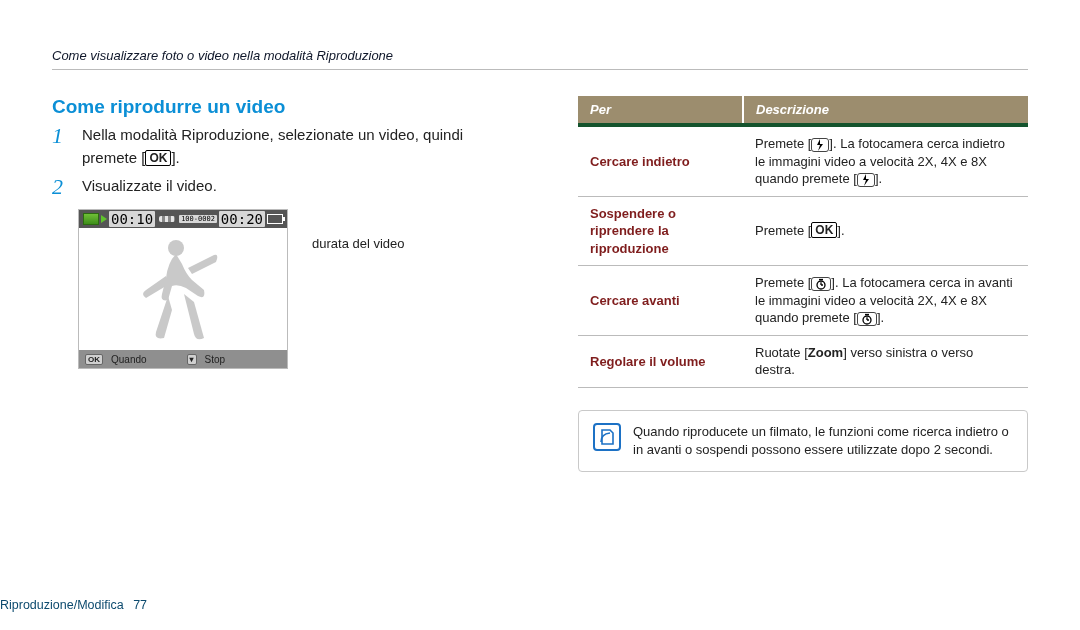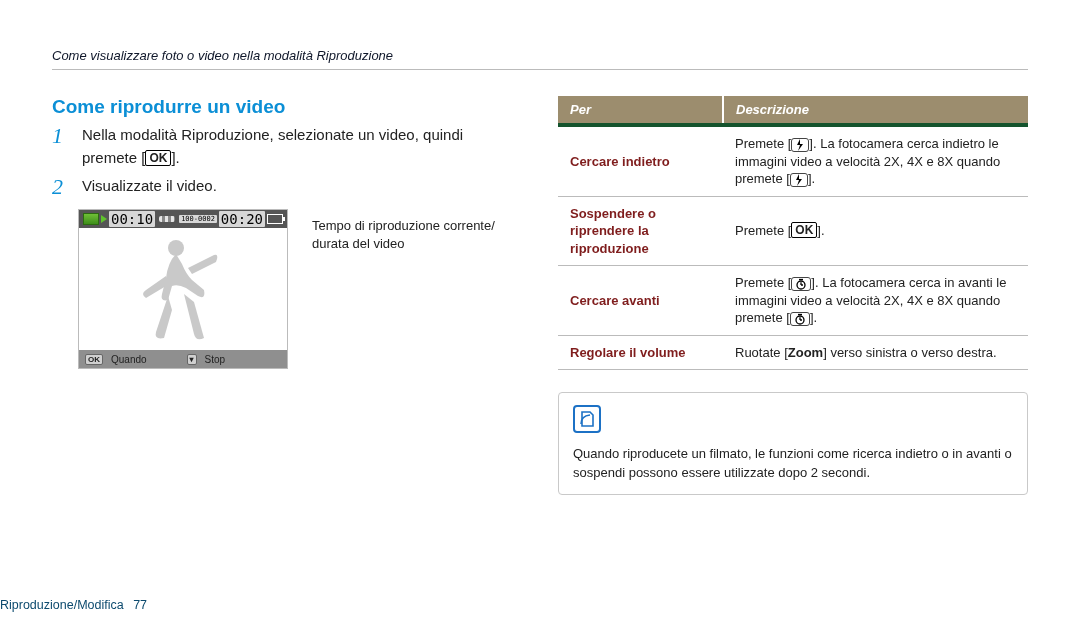--- a/index.html
+++ b/index.html
@@ -25,21 +25,21 @@
     font-size: 13px;
     margin-bottom: 6px;
   }
   .hr {
     border: none;
     border-top: 1px solid #bbb;
     margin: 0 0 26px 0;
   }
   .columns {
     display: flex;
-    gap: 36px;
+    gap: 56px;
   }
   .col-left {
     flex: 0 0 470px;
   }
   .col-right {
     flex: 1;
   }
   .section-title {
     color: #0b8fd6;
     font-weight: 600;
@@ -207,21 +207,20 @@
   .note-box {
     display: flex;
     gap: 12px;
     border: 1px solid #c9c9c9;
     border-radius: 4px;
     padding: 12px 14px;
     margin-top: 22px;
     align-items: flex-start;
     font-size: 13px;
     line-height: 1.4;
-    flex-direction: column;
   }
   .note-icon {
     width: 24px; height: 24px;
     border: 2px solid #1c71c5;
     border-radius: 4px;
     flex-shrink: 0;
     display:flex; align-items:center; justify-content:center;
   }
   .note-icon svg { display:block; }
 
@@ -289,21 +288,21 @@
           <div class="cam-bottom">
             <span class="key">OK</span>
             <span>Quando</span>
             <span style="flex:0 0 24px"></span>
             <span class="key">▾</span>
             <span>Stop</span>
           </div>
         </div>
 
         <div class="callout-text">
-          <span>Tempo di riproduzione corrente/</span><br>
+          <br>
           <span>durata del video</span>
         </div>
       </div>
     </div>
 
     <div class="col-right">
       <table class="spec-table">
         <thead>
           <tr>
             <th>Per</th>

